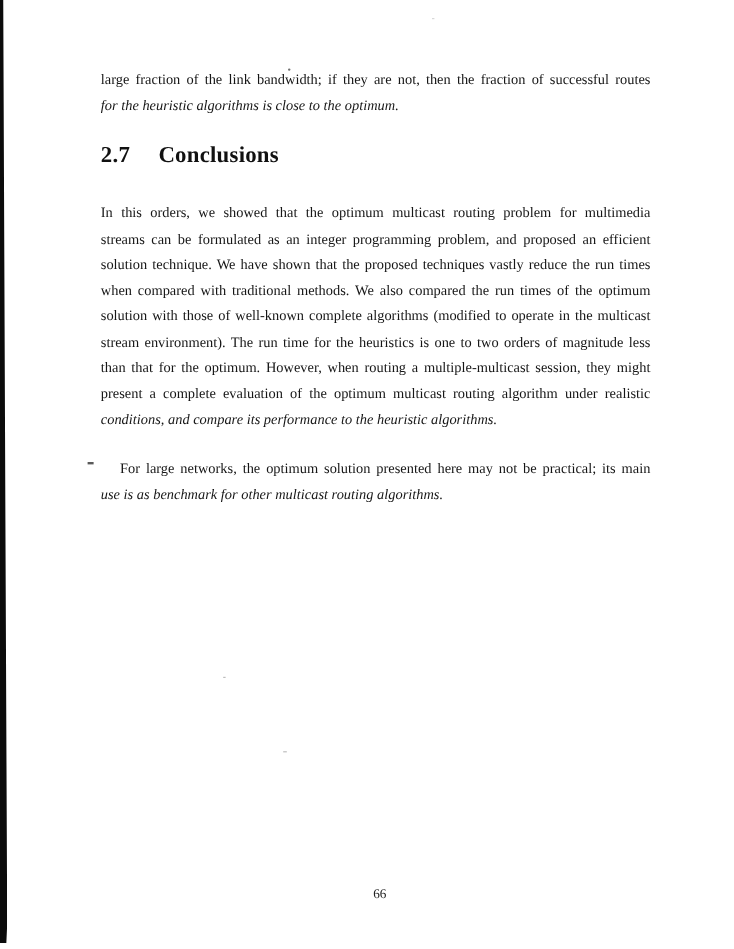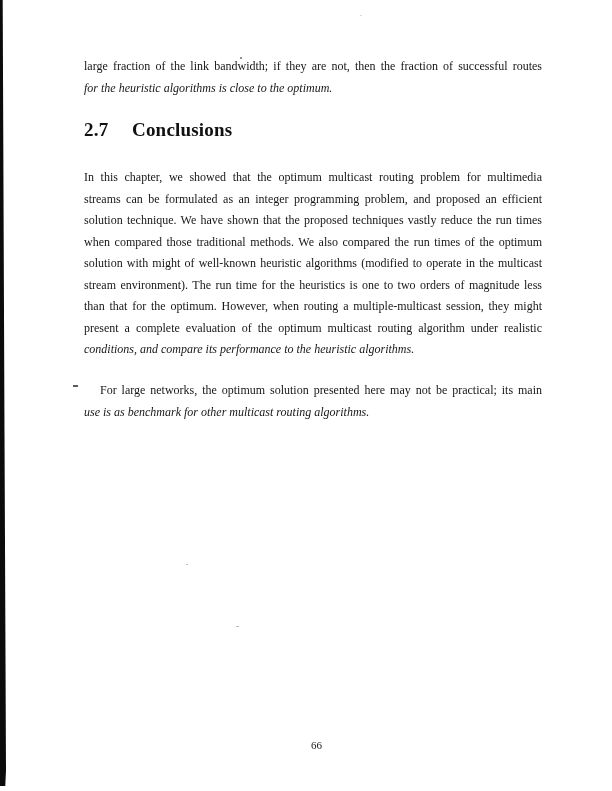--- a/index.html
+++ b/index.html
@@ -92,25 +92,25 @@
   <div class="para intro-para">
       <div class="line">large fraction of the link bandwidth; if they are not, then the fraction of successful routes</div>
       <div class="line last">for the heuristic algorithms is close to the optimum.</div>
     </div>
 
   <div class="heading">
     <span class="num">2.7</span><span>Conclusions</span>
   </div>
 
   <div class="para body-para">
-      <div class="line">In this chapter, we showed that the optimum multicast routing problem for multimedia</div>
+      <div class="line">In this orders, we showed that the optimum multicast routing problem for multimedia</div>
       <div class="line">streams can be formulated as an integer programming problem, and proposed an efficient</div>
       <div class="line">solution technique. We have shown that the proposed techniques vastly reduce the run times</div>
-      <div class="line">when compared those traditional methods. We also compared the run times of the optimum</div>
-      <div class="line">solution with might of well-known heuristic algorithms (modified to operate in the multicast</div>
+      <div class="line">when compared with traditional methods. We also compared the run times of the optimum</div>
+      <div class="line">solution with those of well-known complete algorithms (modified to operate in the multicast</div>
       <div class="line">stream environment). The run time for the heuristics is one to two orders of magnitude less</div>
       <div class="line">than that for the optimum. However, when routing a multiple-multicast session, they might</div>
       <div class="line">present a complete evaluation of the optimum multicast routing algorithm under realistic</div>
       <div class="line last">conditions, and compare its performance to the heuristic algorithms.</div>
     </div>
 
   <div class="para closing-para">
       <div class="line indent">For large networks, the optimum solution presented here may not be practical; its main</div>
       <div class="line last">use is as benchmark for other multicast routing algorithms.</div>
     </div>

